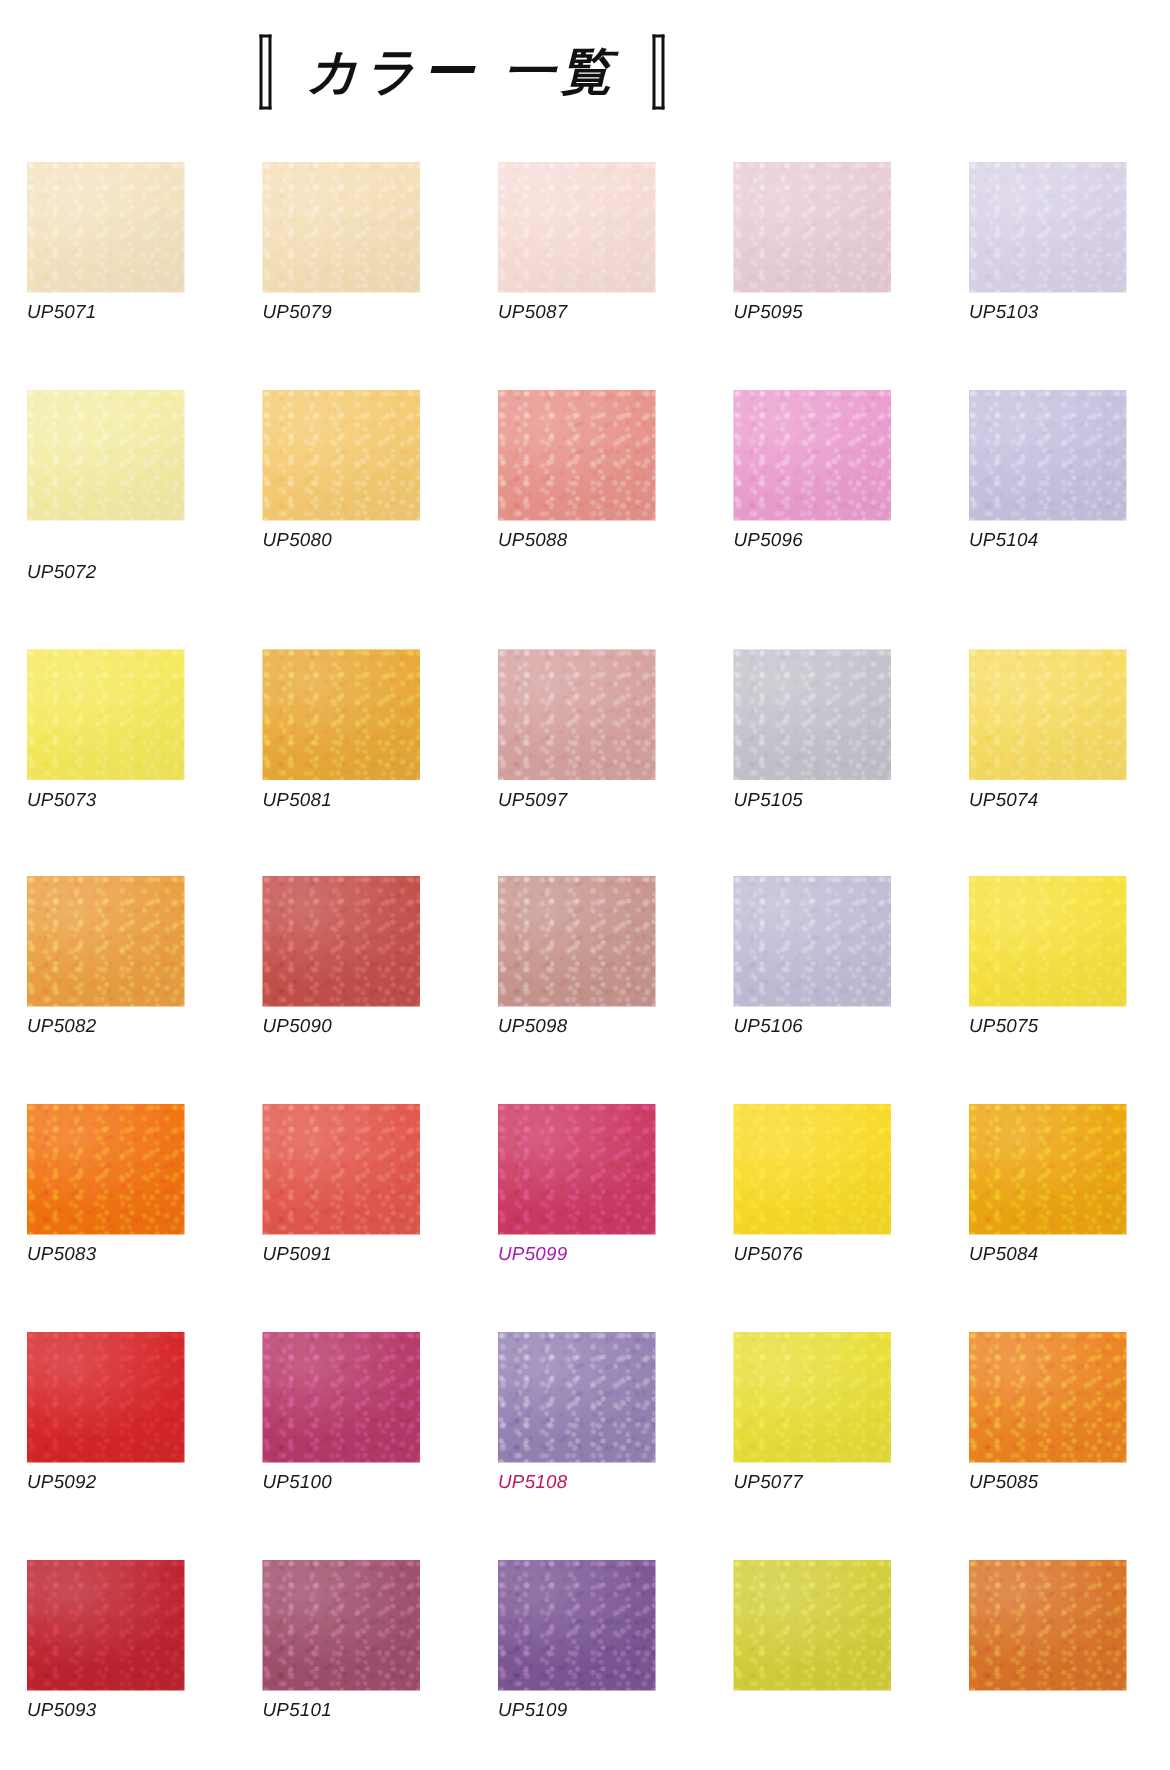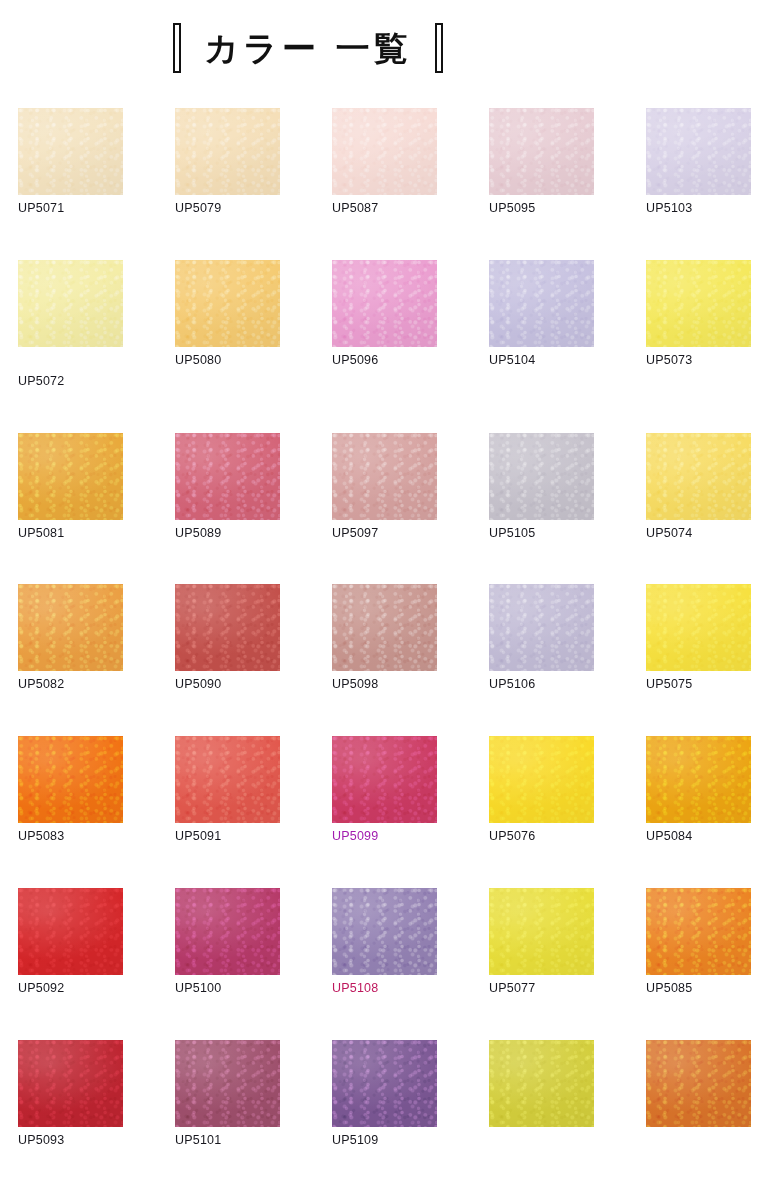--- a/index.html
+++ b/index.html
@@ -13,20 +13,21 @@
     font-family: "Liberation Sans", sans-serif;
     -webkit-font-smoothing: antialiased;
     overflow: hidden;
   }
 
   .page {
     position: relative;
     width: 616px;
     height: 1180px;
     background: #ffffff;
+    font-style: italic;
   }
 
   
   .title-area {
     height: 96px;
     display: flex;
     align-items: center;
     justify-content: center;
   }
   .title-inner {
@@ -208,20 +209,27 @@
         <div class="chip-label" style="color: rgb(24, 24, 31); margin-top: 28px;">UP5072</div>
       </div>
       <div class="swatch-cell">
         <div class="chip" style="background-color: rgb(245, 203, 114);">
           <div class="grain"></div>
           <div class="sheen"></div>
         </div>
         <div class="chip-label" style="color: rgb(24, 24, 31);">UP5080</div>
       </div>
       <div class="swatch-cell">
+        <div class="chip" style="background-color: rgb(232, 148, 139);">
+          <div class="grain"></div>
+          <div class="sheen"></div>
+        </div>
+        <div class="chip-label" style="color: rgb(24, 24, 31);">UP5088</div>
+      </div>
+      <div class="swatch-cell">
         <div class="chip" style="background-color: rgb(235, 158, 208);">
           <div class="grain"></div>
           <div class="sheen"></div>
         </div>
         <div class="chip-label" style="color: rgb(24, 24, 31);">UP5096</div>
       </div>
       <div class="swatch-cell">
         <div class="chip" style="background-color: rgb(198, 193, 224);">
           <div class="grain"></div>
           <div class="sheen"></div>
@@ -236,27 +244,20 @@
         <div class="chip-label" style="color: rgb(24, 24, 31);">UP5073</div>
       </div>
       <div class="swatch-cell">
         <div class="chip" style="background-color: rgb(233, 169, 58);">
           <div class="grain"></div>
           <div class="sheen"></div>
         </div>
         <div class="chip-label" style="color: rgb(24, 24, 31);">UP5081</div>
       </div>
       <div class="swatch-cell">
-        <div class="chip" style="background-color: rgb(212, 100, 120);">
-          <div class="grain"></div>
-          <div class="sheen"></div>
-        </div>
-        <div class="chip-label" style="color: rgb(24, 24, 31);">UP5089</div>
-      </div>
-      <div class="swatch-cell">
         <div class="chip" style="background-color: rgb(214, 162, 160);">
           <div class="grain"></div>
           <div class="sheen"></div>
         </div>
         <div class="chip-label" style="color: rgb(24, 24, 31);">UP5097</div>
       </div>
       <div class="swatch-cell">
         <div class="chip" style="background-color: rgb(198, 194, 204);">
           <div class="grain"></div>
           <div class="sheen"></div>

